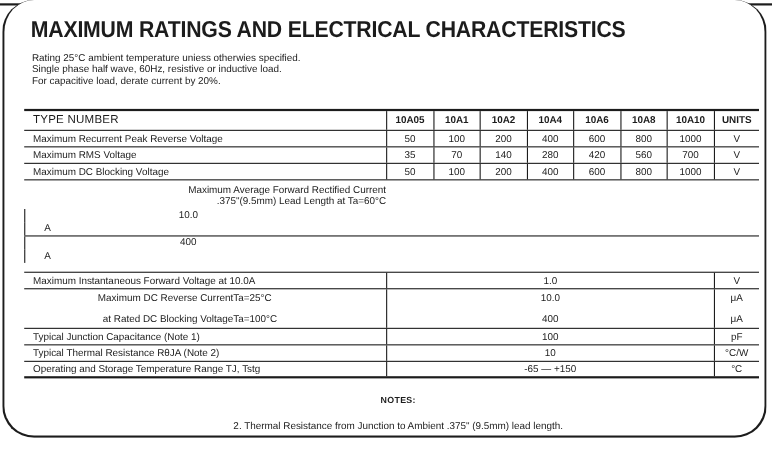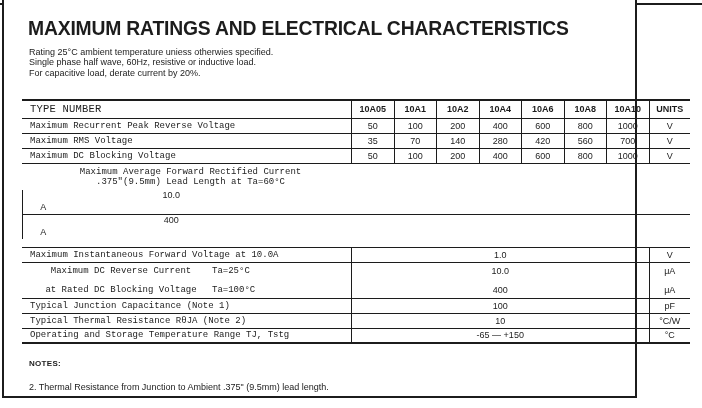--- a/index.html
+++ b/index.html
@@ -6,51 +6,51 @@
   * { margin:0; padding:0; box-sizing:border-box; }
   html,body { width:702px; height:408px; background:var(--paper); }
   body {
     position:relative; overflow:hidden; color:var(--ink);
     font-family:"Liberation Sans","DejaVu Sans",sans-serif;
     -webkit-font-smoothing:antialiased;
   }
   .top-rule { position:absolute; top:3px; left:0; width:702px; height:2px; background:var(--ink); }
   .top-tick { position:absolute; top:0; left:349px; width:2px; height:4px; background:var(--ink); }
   .frame {
-    position:absolute; left:2px; top:0; width:635px; height:398px;
+    position:absolute; left:2px; top:0; width:695px; height:398px;
     border-left:2px solid var(--ink); border-right:2px solid var(--ink);
-    border-bottom:2px solid var(--ink); background:var(--paper);
+    border-bottom:2px solid var(--ink); background:var(--paper);border-radius:29px;
   }
   .sec-title {
     margin:16px 0 0 24px; font-size:21px; font-weight:bold; white-space:nowrap;
     letter-spacing:-0.2px; transform:scaleX(0.92); transform-origin:left center;
   }
   .conds { margin:7px 0 0 25px; font-size:9px; line-height:10.3px; }
 
   
   .ratings-table { width:668px; margin:21px 0 0 18px; border-top:2px solid var(--ink); font-size:9px; }
   .tr { display:flex; align-items:stretch; border-bottom:1.5px solid var(--ink); min-height:15px; }
   .tr.thead  { min-height:18px; }
   .tr.tall   { min-height:33px;flex-direction:column; }
   .tr.dual   { min-height:36px; }
   .tr:last-child { border-bottom:2px solid var(--ink); }
   .c { display:flex; align-items:center; justify-content:center; text-align:center; }
-  .c-label { width:329px; justify-content:flex-start; text-align:center; padding-left:8px;font-family:Liberation Mono, monospace; }
+  .c-label { width:329px; justify-content:flex-start; text-align:right; padding-left:8px; }
   .c-val   { width:42.5px;  border-left:1.2px solid var(--ink); }
   .c-merged{ width:297.5px; border-left:1.2px solid var(--ink); }
   .c-unit  { width:41.5px;  border-left:1.2px solid var(--ink); }
   .h-type  { font-size:10.5px; letter-spacing:0.2px; }
   .h-col   { font-weight:bold; font-size:9px; }
   .lab-lines { flex-direction:column; align-items:stretch; justify-content:space-between; padding-top:3px; padding-bottom:3px; }
   .bottom  { align-items:flex-end; padding-bottom:2px; }
   .stack   { flex-direction:column; justify-content:space-between; align-items:center; padding:3px 0 3px; }
   .cond-line { display:flex; }
   .cond-main { display:inline-block; width:182px; }
 
-  .notes   { margin:15px 0 0 25px; }
+  .notes   { margin:15px 0 0 25px;text-align:center; }
   .notes-h { font-size:8px; font-weight:bold; letter-spacing:0.3px; }
   .note    { font-size:9px; margin-top:14px; }
 </style>
 </head>
 <body>
 
 <div class="top-rule"></div>
 <div class="top-tick"></div>
 
 <div class="frame">

